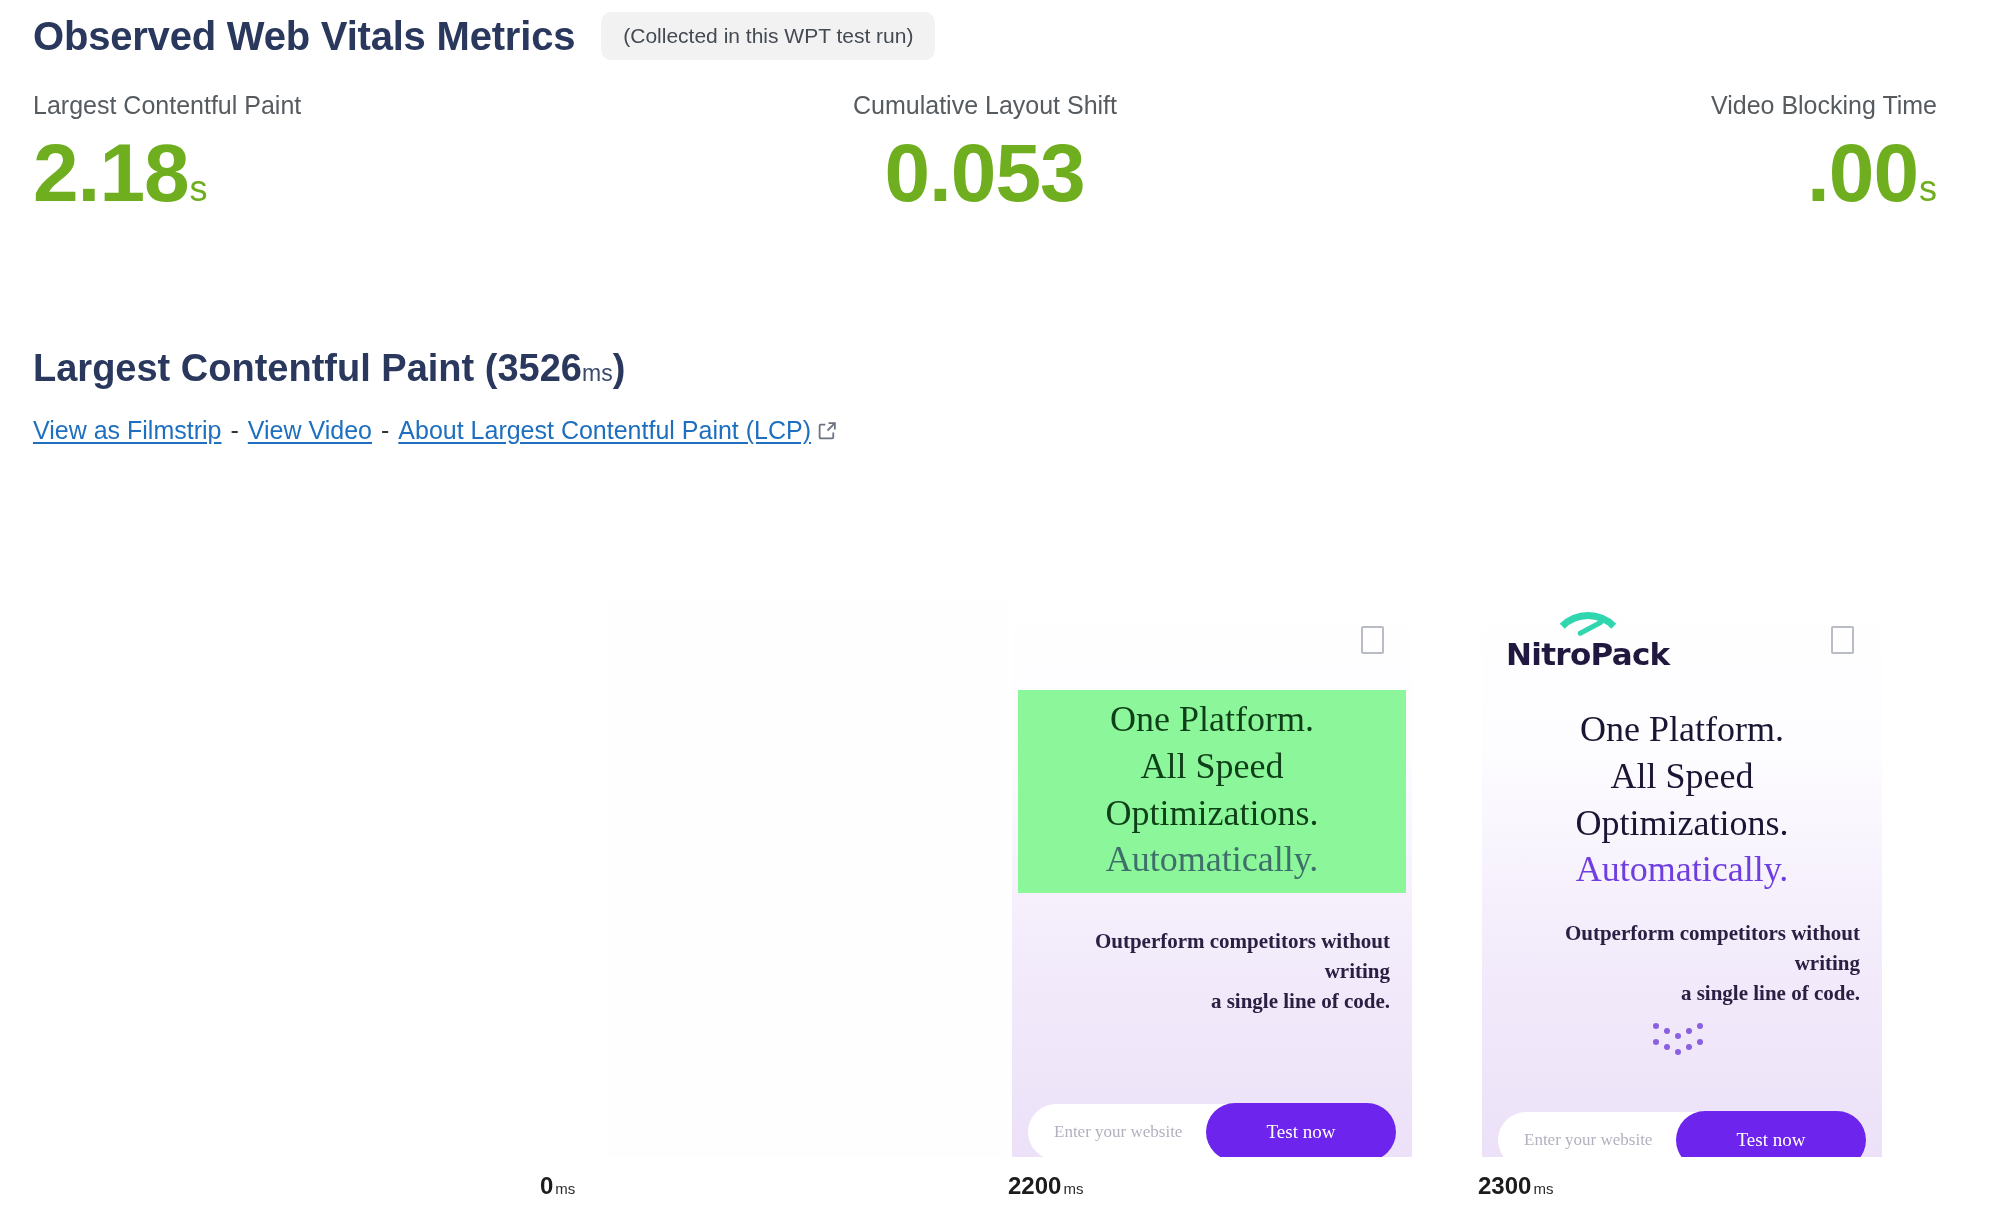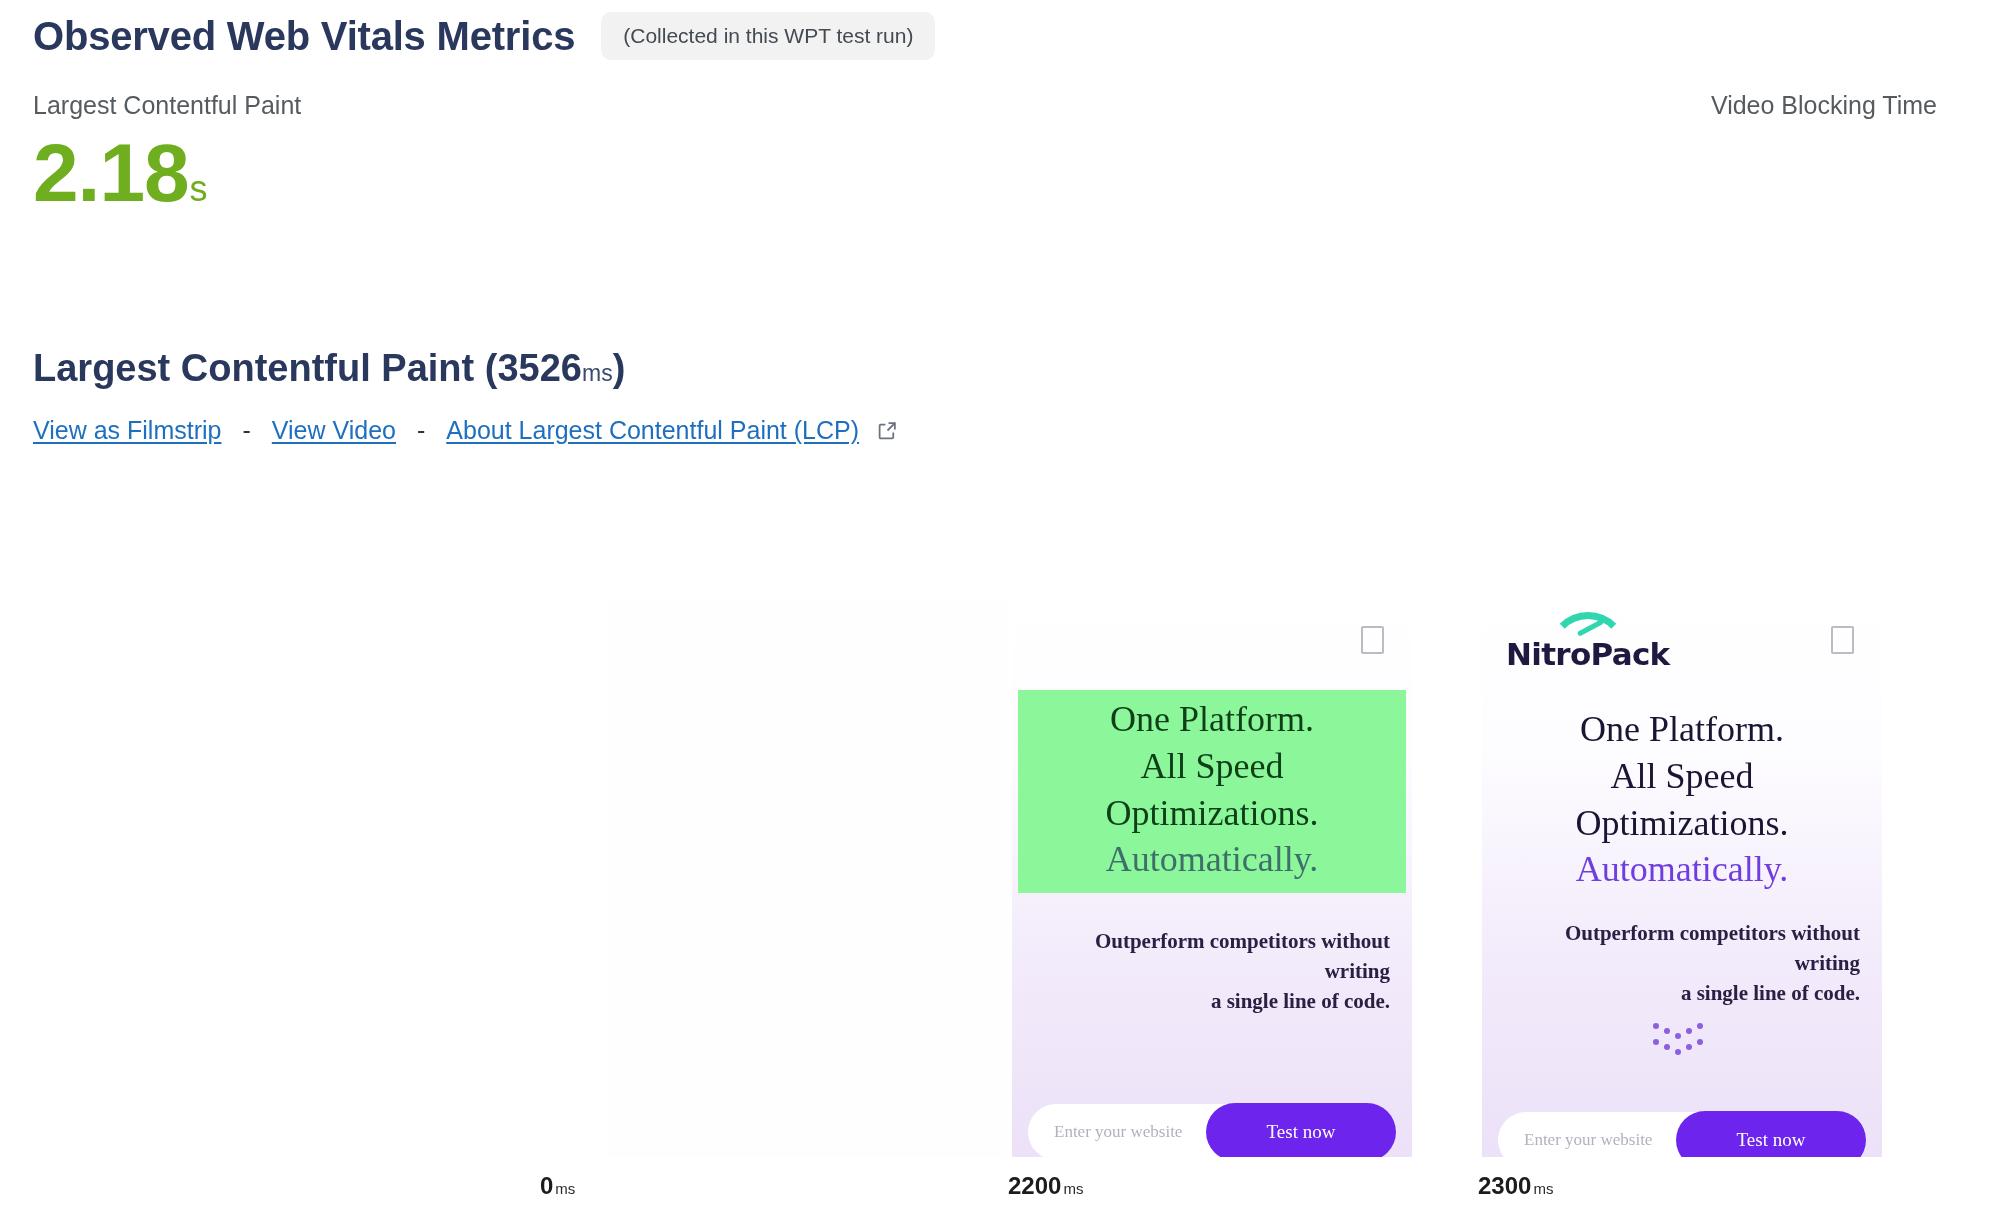--- a/index.html
+++ b/index.html
@@ -97,21 +97,21 @@
     color:#3a4a6b;
     letter-spacing:0;
   }
   .lcp-links{
     margin-top:26px;
     font-size:25px;
     color:#3b3f44;
     white-space:nowrap;
     display:flex;
     align-items:baseline;
-    gap:12px;
+    gap:0;
   }
   .lcp-links a{
     color:#1e6fbf;
     text-decoration:underline;
     text-underline-offset:3px;
   }
   .sep{margin:0 9px;color:#333;}
   .ext-icon{
     display:inline-block;
     width:21px;height:21px;
@@ -314,23 +314,32 @@
 
 <div class="metrics-row">
 
   <div class="metric-cell">
     <div class="metric-label">Largest Contentful Paint</div>
     <div class="metric-value">
       <span>2.18</span><span class="metric-unit">s</span>
     </div>
   </div>
 
+  <div class="metric-cell center">
+    <div class="metric-label">Cumulative Layout Shift</div>
+    <div class="metric-value">
+      <span>0.053</span><span class="metric-unit"></span>
+    </div>
+  </div>
 
   <div class="metric-cell right">
     <div class="metric-label">Video Blocking Time</div>
+    <div class="metric-value">
+      <span>.00</span><span class="metric-unit">s</span>
+    </div>
   </div>
 
 </div>
 
 <div class="lcp-section">
   <div class="lcp-heading">
     <span>Largest Contentful Paint (3526</span><span class="ms-sub">ms</span><span>)</span>
   </div>
 
   <div class="lcp-links">

